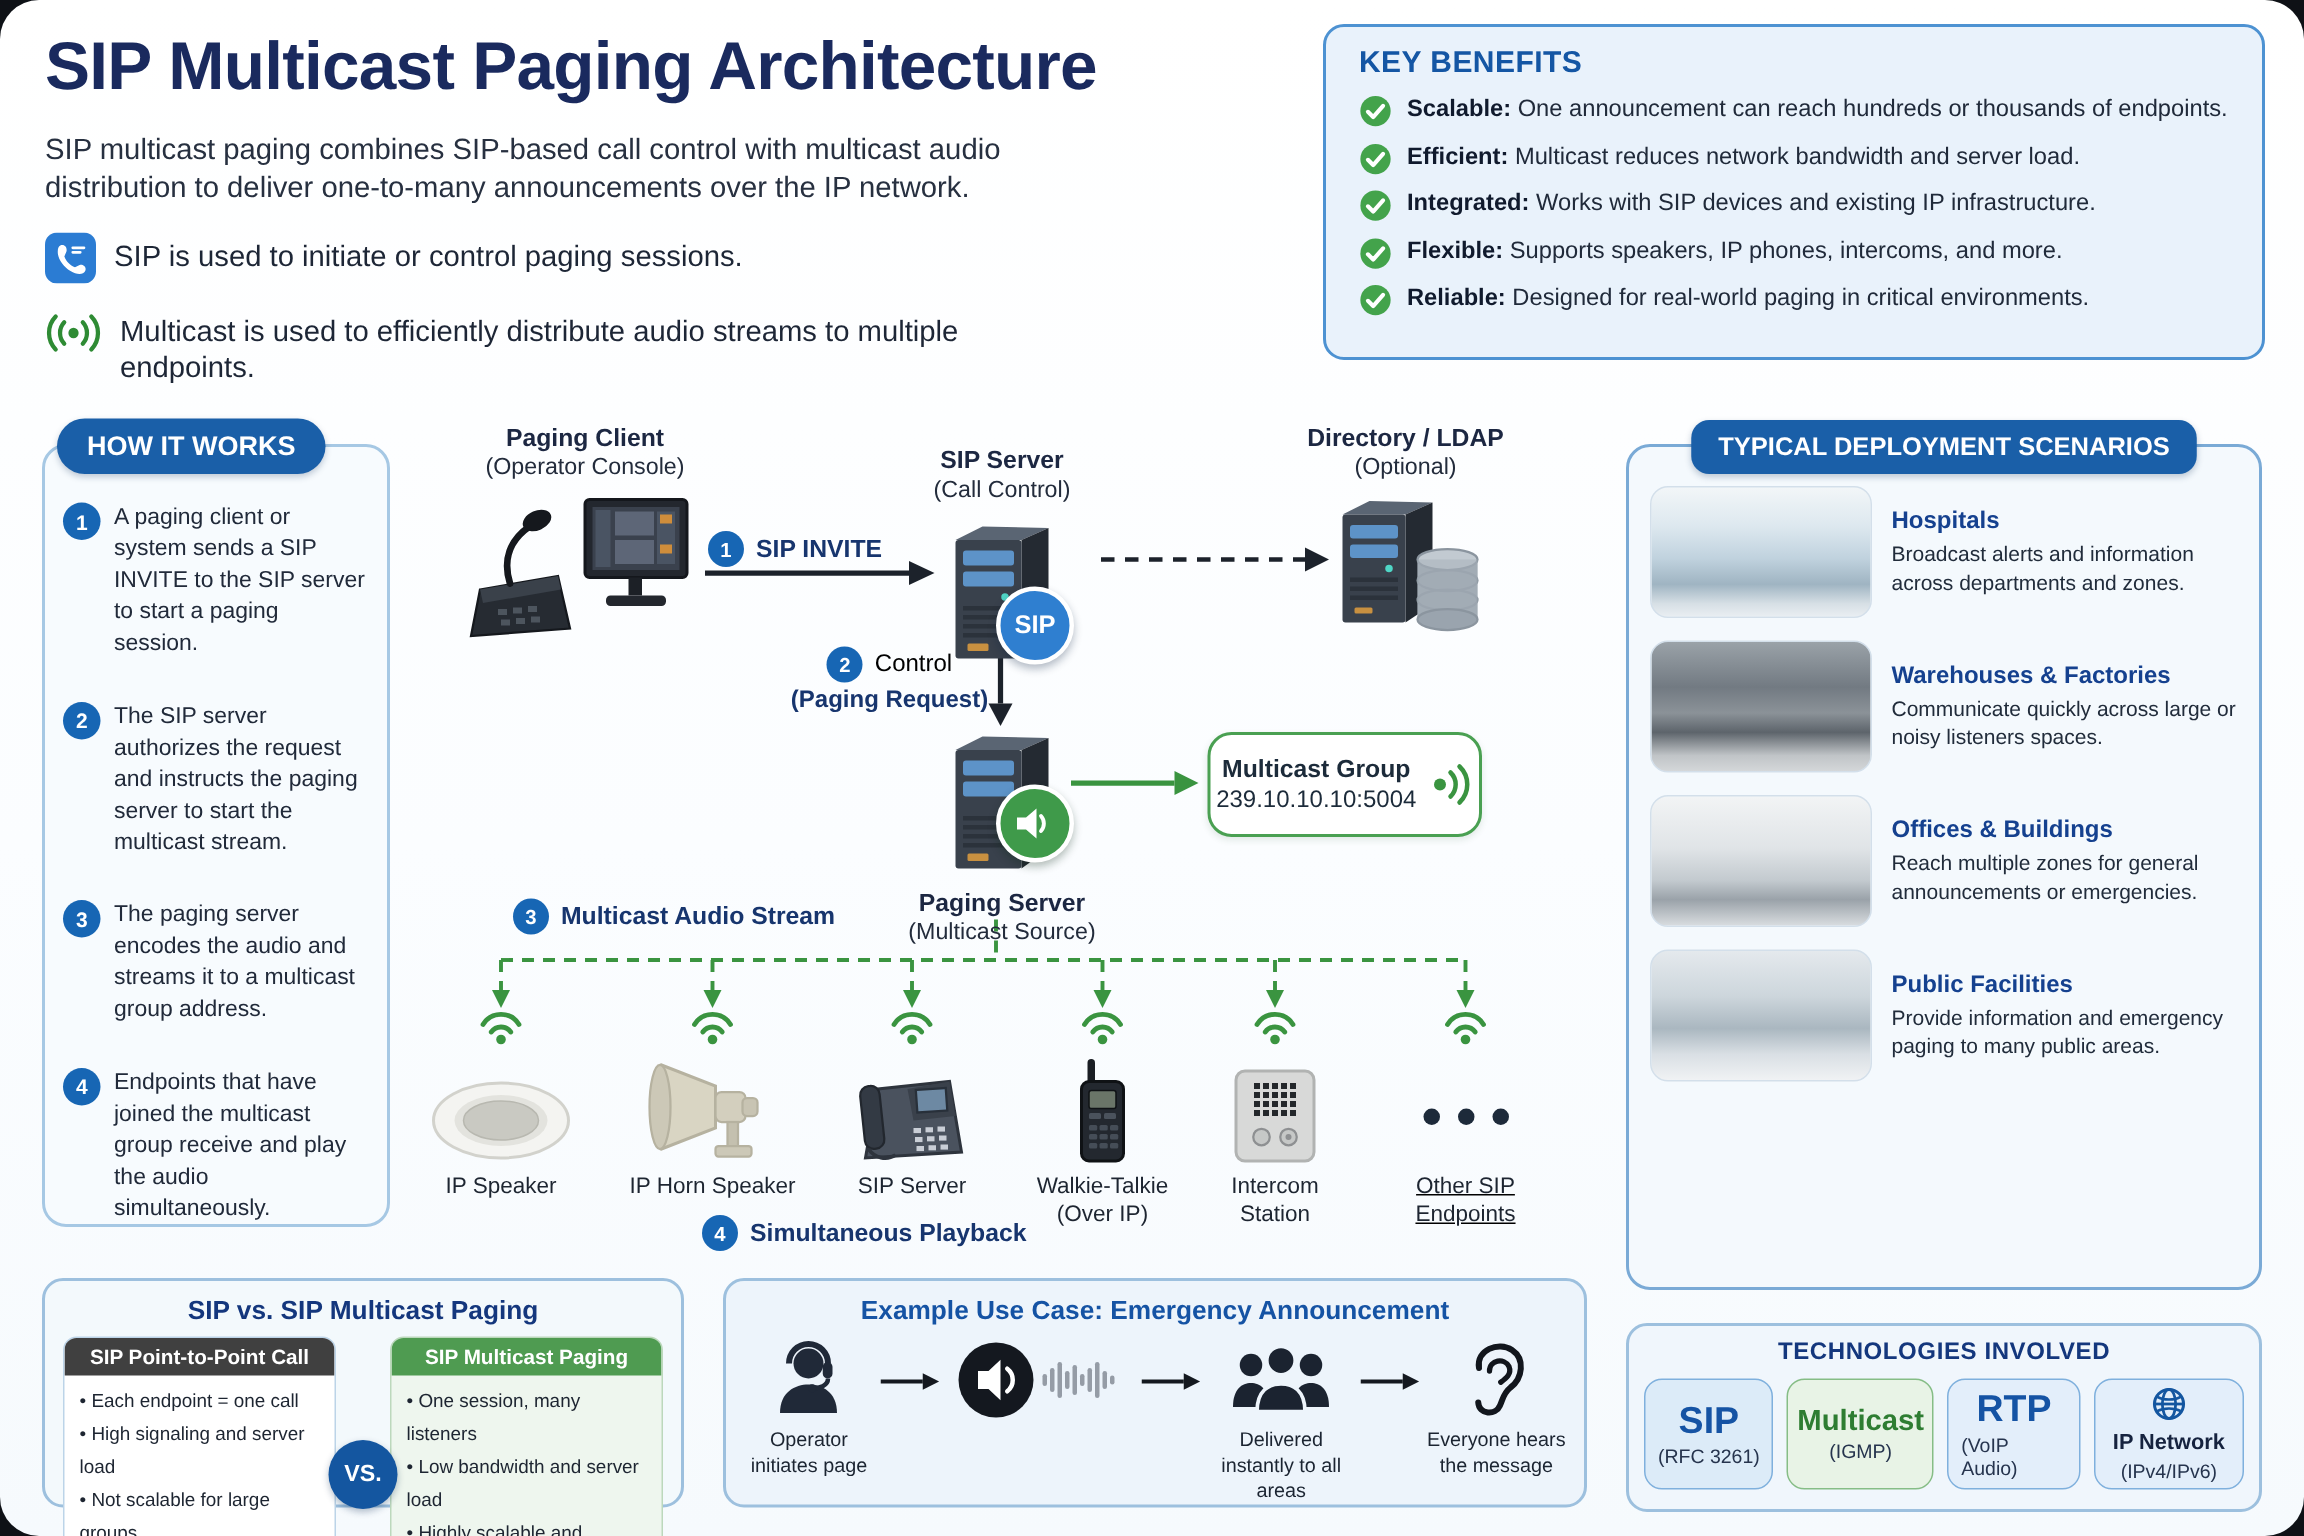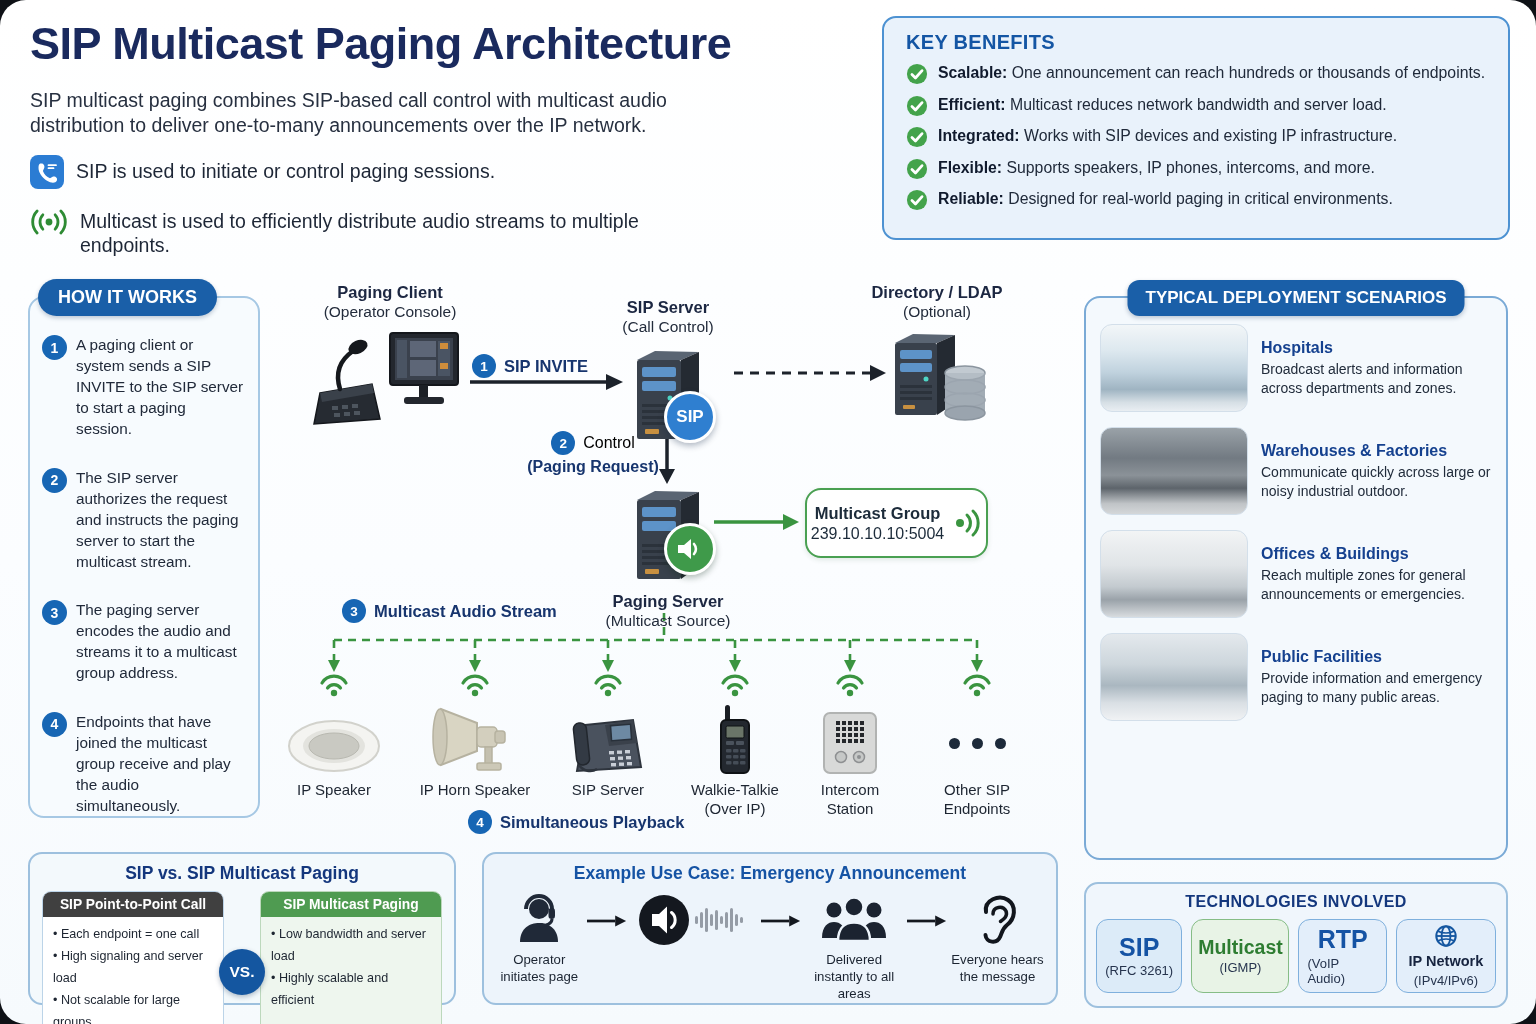--- a/index.html
+++ b/index.html
@@ -495,21 +495,21 @@
               <circle cx="38" cy="46" r="5.5" fill="#c6c8c7" stroke="#8e9092" stroke-width="1.5"></circle>
               <circle cx="38" cy="46" r="2" fill="#8e9092"></circle>
             </svg>
           </div>
       <div class="el">
             <div>Intercom</div>
             <div>Station</div>
           </div>
     </div>
 
-    <div class="endpoint" style="left:640px;">
+    <div class="endpoint" style="left:640px;text-decoration:underline;">
       <svg width="34" height="26" viewBox="0 0 34 26">
             <path d="M5 12 A14 14 0 0 1 29 12" fill="none" stroke="#3a9440" stroke-width="3.2" stroke-linecap="round"></path>
             <path d="M10.5 17 A8 8 0 0 1 23.5 17" fill="none" stroke="#3a9440" stroke-width="3.2" stroke-linecap="round"></path>
             <circle cx="17" cy="22" r="3.2" fill="#3a9440"></circle>
           </svg>
       <div class="dev">
             <div class="dots">
               <span></span>
               <span></span>
               <span></span>
@@ -534,21 +534,21 @@
         <div class="scn-photo ph-hospital"></div>
         <div class="scn-txt">
               <div class="st">Hospitals</div>
               <div class="sd">Broadcast alerts and information across departments and zones.</div>
             </div>
       </div>
       <div class="scn-row">
         <div class="scn-photo ph-warehouse"></div>
         <div class="scn-txt">
               <div class="st">Warehouses &amp; Factories</div>
-              <div class="sd">Communicate quickly across large or noisy industrial outdoor.</div>
+              <div class="sd">Communicate quickly across large or noisy listeners spaces.</div>
             </div>
       </div>
       <div class="scn-row">
         <div class="scn-photo ph-office"></div>
         <div class="scn-txt">
               <div class="st">Offices &amp; Buildings</div>
               <div class="sd">Reach multiple zones for general announcements or emergencies.</div>
             </div>
       </div>
       <div class="scn-row">
@@ -568,20 +568,21 @@
         <div class="cmp-head">SIP Point-to-Point Call</div>
         <div class="cmp-body">
           <div class="cmp-b">Each endpoint = one call</div>
           <div class="cmp-b">High signaling and server load</div>
           <div class="cmp-b">Not scalable for large groups</div>
         </div>
       </div>
       <div class="cmp-card grn">
         <div class="cmp-head">SIP Multicast Paging</div>
         <div class="cmp-body">
+          <div class="cmp-b">One session, many listeners</div>
           <div class="cmp-b">Low bandwidth and server load</div>
           <div class="cmp-b">Highly scalable and efficient</div>
         </div>
       </div>
       <div class="vs">VS.</div>
     </div>
   </div>
 
   <div class="uc">
     <h3>Example Use Case: Emergency Announcement</h3>

